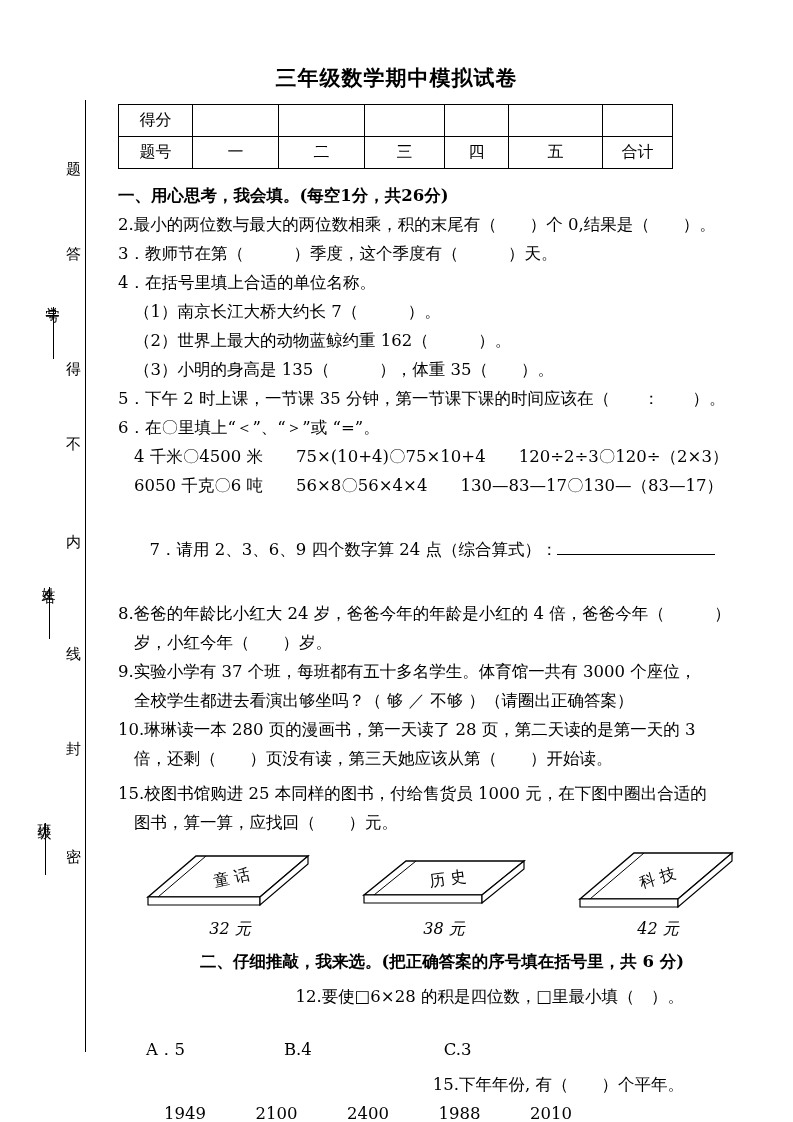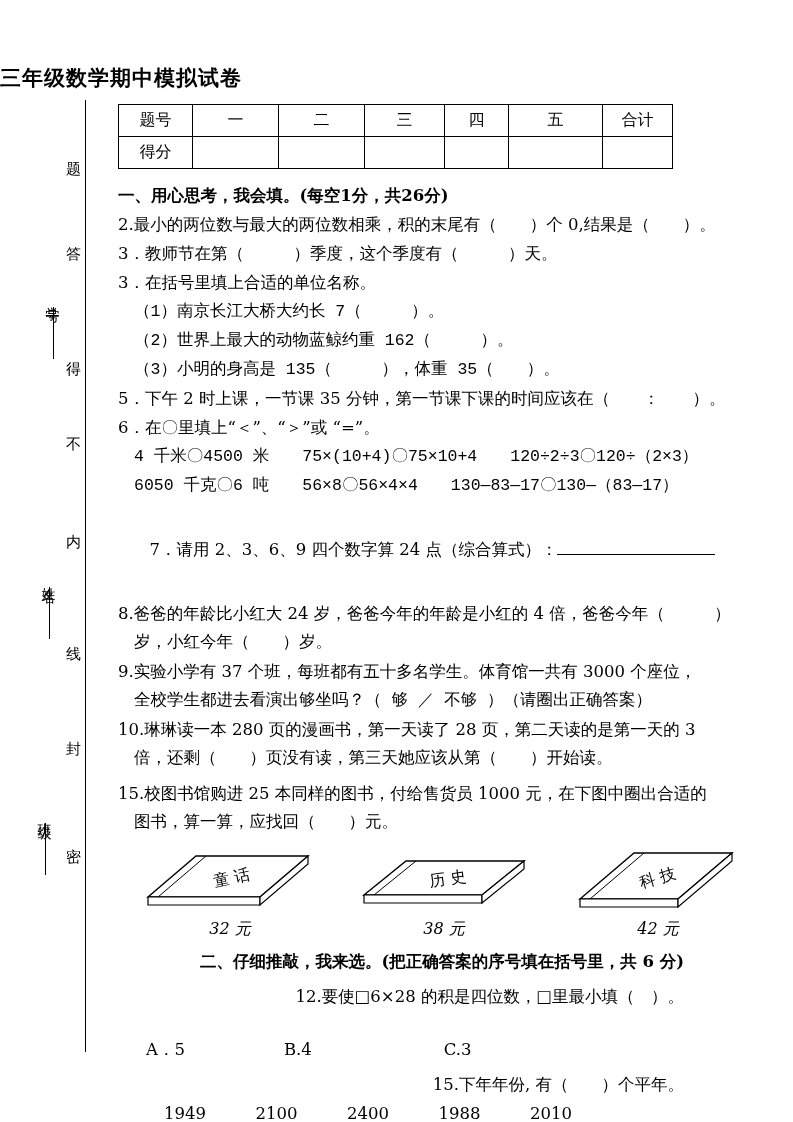--- a/index.html
+++ b/index.html
@@ -6,40 +6,40 @@
   html,body { background:#ffffff; }
   body {
     width:793px; height:1122px;
     font-family:"DejaVu Serif","Liberation Serif",serif;
     color:#000;
   }
   .page { position:relative; width:793px; height:1122px; background:#fff; overflow:hidden; }
 
   .title {
     position:absolute; top:64px; left:0; width:100%;
-    text-align:left; font-size:21px; font-weight:bold; letter-spacing:1px;
+    text-align:center; font-size:21px; font-weight:bold; letter-spacing:1px;
   }
 
   
   .seal-line { position:absolute; left:85px; top:100px; height:952px; width:0; border-left:1.3px solid #000; }
   .seal-char { position:absolute; left:66px; font-size:15px; }
   .v-label { position:absolute; display:flex; flex-direction:column; align-items:center; font-size:14px; }
   .v-label .txt { writing-mode:vertical-rl; letter-spacing:3px; }
   .v-label .blank { width:1px; height:52px; background:#000; margin-top:5px; }
 
   
   .score-table { position:absolute; left:118px; top:104px; border-collapse:collapse; }
   .score-table td { border:1.3px solid #000; height:32px; text-align:center; font-size:16px; padding:0 4px; }
   .c0{width:74px}.c1{width:86px}.c2{width:86px}.c3{width:80px}.c4{width:64px}.c5{width:94px}.c6{width:70px}
 
   
   .content { position:absolute; left:118px; top:181px; width:566px; font-size:16.5px; }
   .line { white-space:pre; line-height:29px; min-height:29px; }
   .heading { font-weight:bold; }
-  .ind1 { padding-left:16px;font-family:Liberation Mono, monospace; }
+  .ind1 { padding-left:16px; }
   .ind2 { padding-left:28px;margin-top:24px; }
   .ind3 { padding-left:46px; }
   .gap-top { margin-top:6px;text-align:right; }
   .blank-line { display:inline-block; width:158px; height:1em; border-bottom:1.2px solid #000; vertical-align:baseline; }
 
   
   .books-row { display:flex; gap:26px; margin:10px 0 2px 18px; }
   .book-block { width:188px; text-align:center; }
   .book-block svg { display:block; }
   .book-price { font-size:16px; line-height:24px;font-style:italic; }
@@ -70,45 +70,45 @@
     <span class="blank"></span>
   </div>
   <div class="v-label" style="left:36px; top:812px">
     <span class="txt">班级</span>
     <span class="blank"></span>
   </div>
 
   <table class="score-table">
     <tbody>
         <tr>
+      <td>得分</td>
+      <td></td>
+      <td></td>
+      <td></td>
+      <td></td>
+      <td></td>
+      <td></td>
+    </tr>
+    <tr>
       <td class="c0">题号</td>
       <td class="c1">一</td>
       <td class="c2">二</td>
       <td class="c3">三</td>
       <td class="c4">四</td>
       <td class="c5">五</td>
       <td class="c6">合计</td>
     </tr>
-    <tr>
-      <td>得分</td>
-      <td></td>
-      <td></td>
-      <td></td>
-      <td></td>
-      <td></td>
-      <td></td>
-    </tr>
   </tbody>
     </table>
 
   <div class="content">
     <div class="line heading">一、用心思考，我会填。(每空1分，共26分)</div>
     <div class="line">2.最小的两位数与最大的两位数相乘，积的末尾有（　　）个 0,结果是（　　）。</div>
     <div class="line">3．教师节在第（　　　）季度，这个季度有（　　　）天。</div>
-    <div class="line">3．在括号里填上合适的单位名称。</div>
+    <div class="line">4．在括号里填上合适的单位名称。</div>
     <div class="line ind1">（1）南京长江大桥大约长 7（　　　）。</div>
     <div class="line ind1">（2）世界上最大的动物蓝鲸约重 162（　　　）。</div>
     <div class="line ind1">（3）小明的身高是 135（　　　），体重 35（　　）。</div>
     <div class="line">5．下午 2 时上课，一节课 35 分钟，第一节课下课的时间应该在（　　：　　）。</div>
     <div class="line">6．在〇里填上“＜”、“＞”或 “=”。</div>
     <div class="line ind1">4 千米〇4500 米　　75×(10+4)〇75×10+4　　120÷2÷3〇120÷（2×3）</div>
     <div class="line ind1">6050 千克〇6 吨　　56×8〇56×4×4　　130—83—17〇130—（83—17）</div>
     <div class="line gap-top">
       <span>7．请用 2、3、6、9 四个数字算 24 点（综合算式）：</span><span class="blank-line"></span>
     </div>

